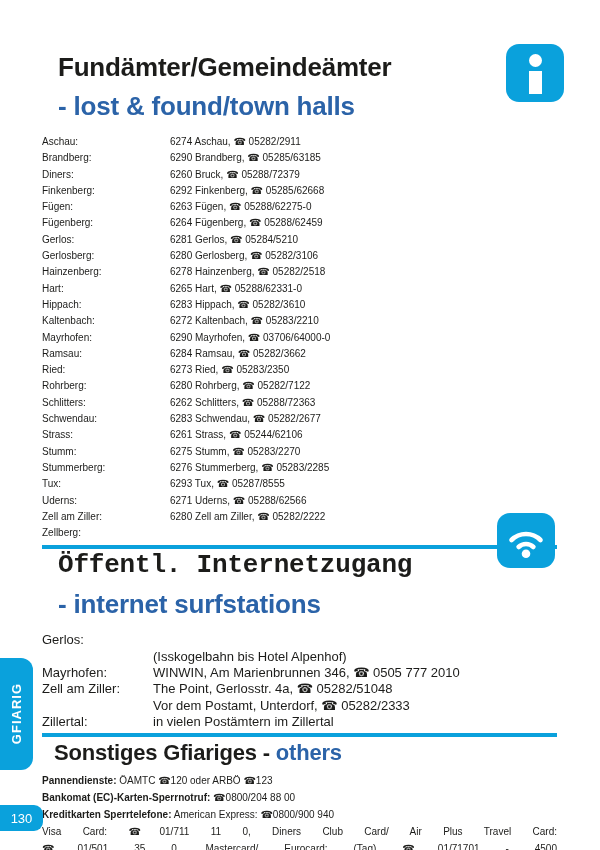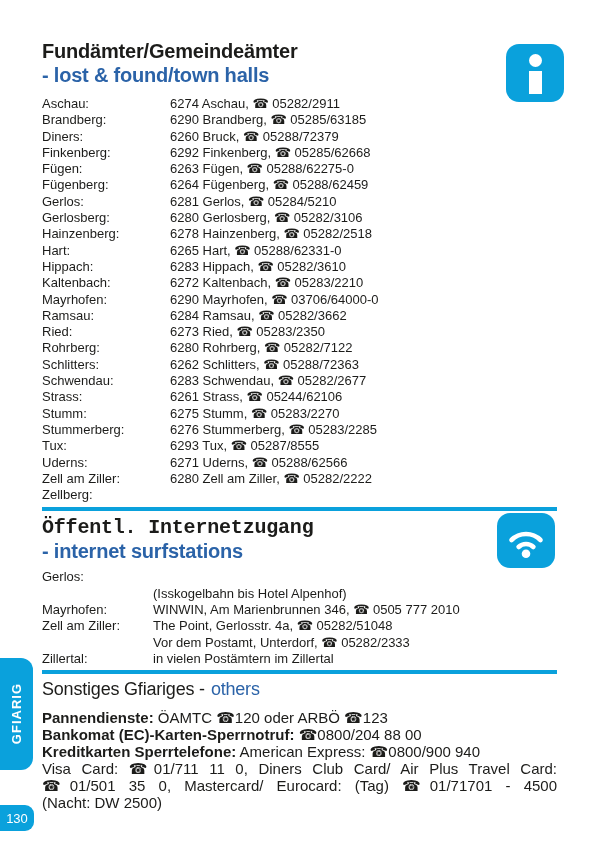--- a/index.html
+++ b/index.html
@@ -7,55 +7,55 @@
   }
   *{box-sizing:border-box;}
   html,body{margin:0;padding:0;}
   body{
     width:600px;height:850px;position:relative;background:#ffffff;
     font-family:"Liberation Sans","DejaVu Sans",sans-serif;color:var(--ink);
     overflow:hidden;
   }
   .content{position:absolute;left:42px;top:0;width:515px;}
   .pad-top{height:40px;}
-  h1.sec,h2.sec{font-size:20px;line-height:23px;font-weight:bold;margin:0;letter-spacing:-0.2px;}
+  h1.sec,h2.sec{font-size:26px;line-height:23px;font-weight:bold;margin:16px;letter-spacing:-0.2px;}
   h2.sec{color:var(--blue);margin-top:1px;}
-  h1.inlinehead{font-size:18px;line-height:23px;font-weight:normal;margin:4px 0 0 0;letter-spacing:-0.2px;}
+  h1.inlinehead{font-size:22px;line-height:23px;font-weight:bold;margin:4px 0 0 12px;letter-spacing:-0.2px;}
   h1.inlinehead .en{color:var(--blue);margin-left:6px;}
 
   .dir-list{margin-top:9px;}
-  .row{display:flex;font-size:13px;line-height:16.3px;}
+  .row{display:flex;font-size:10px;line-height:16.3px;}
   .row .lbl{width:128px;flex:none;}
   .row .val{flex:1;}
 
   .dir-list2{margin-top:6px;}
   .row2{display:flex;font-size:13px;line-height:16.3px;}
   .row2 .lbl{width:111px;flex:none;}
   .row2 .val{flex:1;}
   .justify{text-align:justify;text-align-last:justify;}
 
   .divider{height:4px;background:var(--cyan);margin-top:4px;}
   .divider.d2{margin-top:3px;}
 
   .others{margin-top:8px;}
-  .oline{font-size:15px;line-height:17px;}
+  .oline{font-size:10px;line-height:17px;}
   .oline .b{font-weight:bold;}
 
   .icon-box{position:absolute;background:var(--cyan);border-radius:13px;}
   .info-box{left:506px;top:44px;width:58px;height:58px;display:flex;flex-direction:column;align-items:center;padding-top:10px;}
   .i-dot{width:13px;height:13px;border-radius:50%;background:#fff;}
   .i-stem{width:13px;height:23px;background:#fff;margin-top:4px;}
   .wifi-box{left:497px;top:513px;width:58px;height:55px;}
   .wifi-box svg{display:block;width:58px;height:55px;}
 
   .side-tab{position:absolute;left:0;top:658px;width:33px;height:112px;background:var(--cyan);
     border-radius:0 12px 12px 0;display:flex;align-items:center;justify-content:center;}
   .side-tab span{writing-mode:vertical-rl;transform:rotate(180deg);color:#fff;font-weight:bold;
     font-size:13px;letter-spacing:1px;}
-  .page-tab{position:absolute;left:0;top:805px;width:34px;height:26px;background:var(--cyan);
+  .page-tab{position:absolute;left:0;top:805px;width:43px;height:26px;background:var(--cyan);
     border-radius:0 9px 9px 0;color:#fff;font-size:13px;display:flex;align-items:center;justify-content:center;}
 </style>
 </head>
 <body>
 
 <div class="content">
   <div class="pad-top"></div>
 
   <h1 class="sec">Fundämter/Gemeindeämter</h1>
   <h2 class="sec">- lost &amp; found/town halls</h2>

